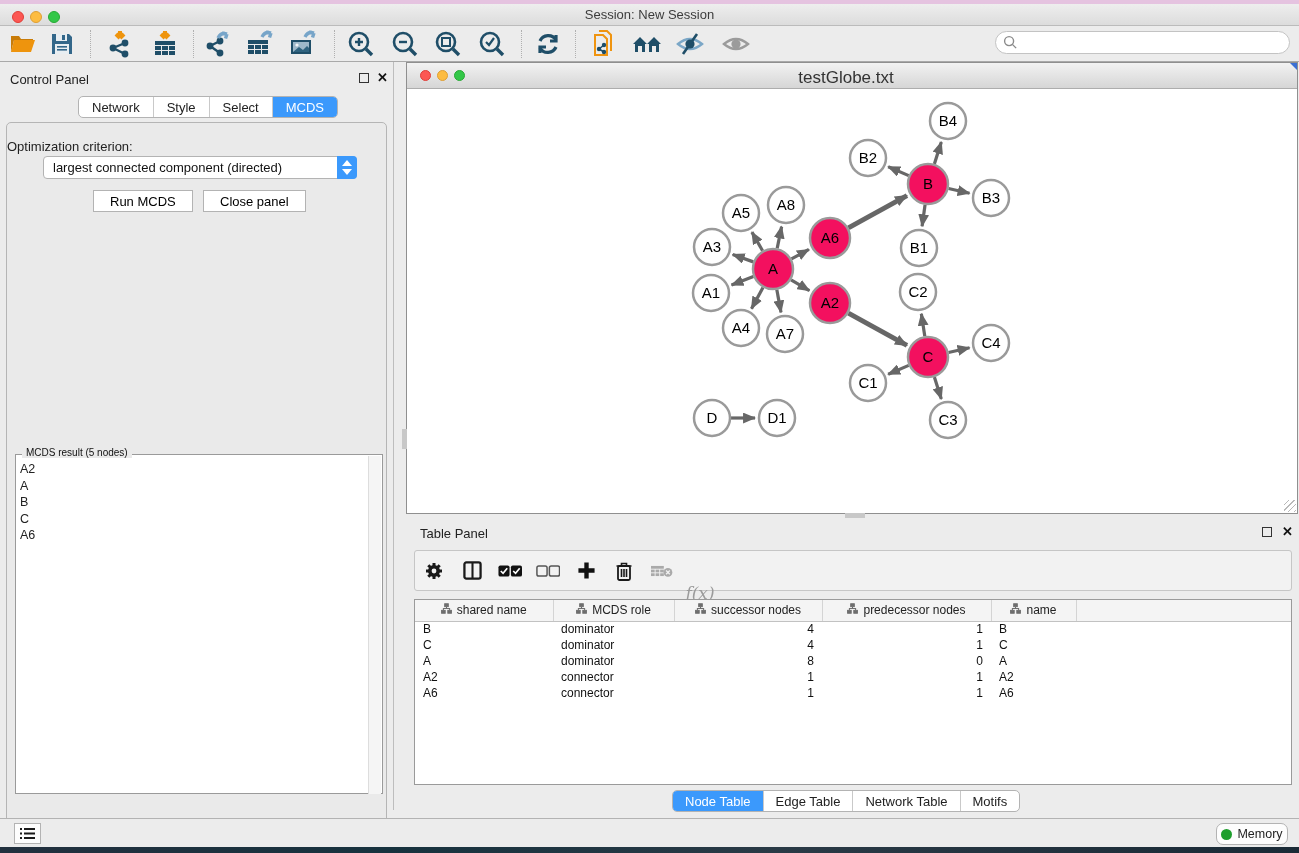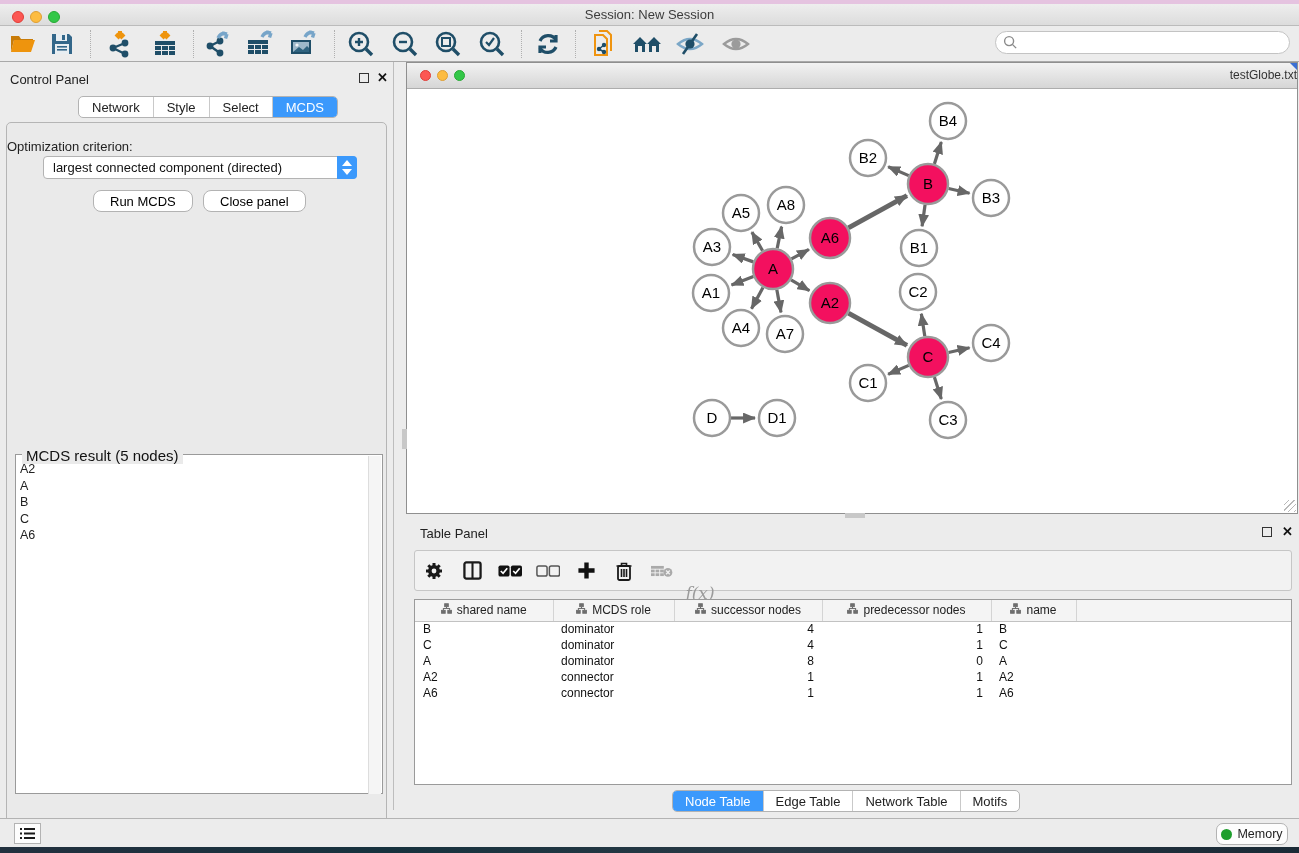--- a/index.html
+++ b/index.html
@@ -51,38 +51,38 @@
   .dropdown { position:absolute; left:36px; top:33px; width:314px; height:23px; background:#fff;
               border:1px solid #b3b3b3; border-radius:4px; }
   .dropdown .dd-text { position:absolute; left:9px; top:3px; font-size:13px; color:#111; }
   .dd-stepper { position:absolute; right:-1px; top:-1px; width:20px; height:23px;
                 background:#3b99fc; border-radius:0 4px 4px 0; }
   .dd-up { position:absolute; left:5px; top:4px; width:0; height:0;
            border-left:5px solid transparent; border-right:5px solid transparent; border-bottom:6px solid #fff;}
   .dd-down { position:absolute; left:5px; bottom:4px; width:0; height:0;
              border-left:5px solid transparent; border-right:5px solid transparent; border-top:6px solid #fff;}
   .cp-btn { position:absolute; top:67px; height:22px; background:#fff; border:1px solid #b3b3b3;
-            border-radius:8px; font-size:13px; font-family:inherit; padding:0 16px; }
+            border-radius:0; font-size:13px; font-family:inherit; padding:0 16px; }
   .btn-run { left:86px; }
   .btn-close { left:196px; }
   .mcds-result { position:absolute; left:8px; top:331px; width:368px; height:340px;
                  border:1px solid #9a9a9a; background:#fff; }
   .mcds-legend { position:absolute; left:6px; top:-8px; background:#eaeaea; padding:0 4px;
-                 font-size:15px; color:#111; }
+                 font-size:10px; color:#111; }
   .mcds-list { position:absolute; left:4px; top:6px; font-size:12.5px; line-height:16.5px; list-style:none; }
   .mcds-scroll { position:absolute; right:1px; top:1px; width:13px; height:338px;
                  background:#f5f5f5; border-left:1px solid #ddd; }
 
   
   .net-window { position:absolute; left:406px; top:62px; width:892px; height:452px;
                 border:1px solid #8f8f8f; background:#fff; }
   .net-titlebar { position:absolute; left:0; top:0; width:100%; height:26px;
                   background:linear-gradient(#f2f2f2,#d6d6d6); border-bottom:1px solid #adadad; }
-  .net-titlebar .title { position:absolute; left:0; right:0; top:5px; text-align:right;
-                         font-size:12px; color:#333; }
+  .net-titlebar .title { position:absolute; left:0; right:12px; top:5px; text-align:center;
+                         font-size:17px; color:#333; }
   .ntl { position:absolute; top:7px; width:11px; height:11px; border-radius:50%; }
   .net-corner { position:absolute; right:0; top:0; width:0; height:0;
                 border-top:7px solid #3b6fd4; border-left:7px solid transparent; }
   .net-canvas { position:absolute; left:0; top:27px; width:890px; height:423px; background:#fff; }
   .net-grip-l { position:absolute; left:-5px; top:366px; width:5px; height:20px; background:#c8c8c8; }
   .net-grip-b { position:absolute; left:438px; bottom:-5px; width:20px; height:5px; background:#c8c8c8; }
   .resize-grip { position:absolute; right:1px; bottom:1px; width:12px; height:12px;
      background:repeating-linear-gradient(135deg, transparent 0 3px, #b9b9b9 3px 4px); }
   .gnode-label { font-size:15px; fill:#000; }
 

